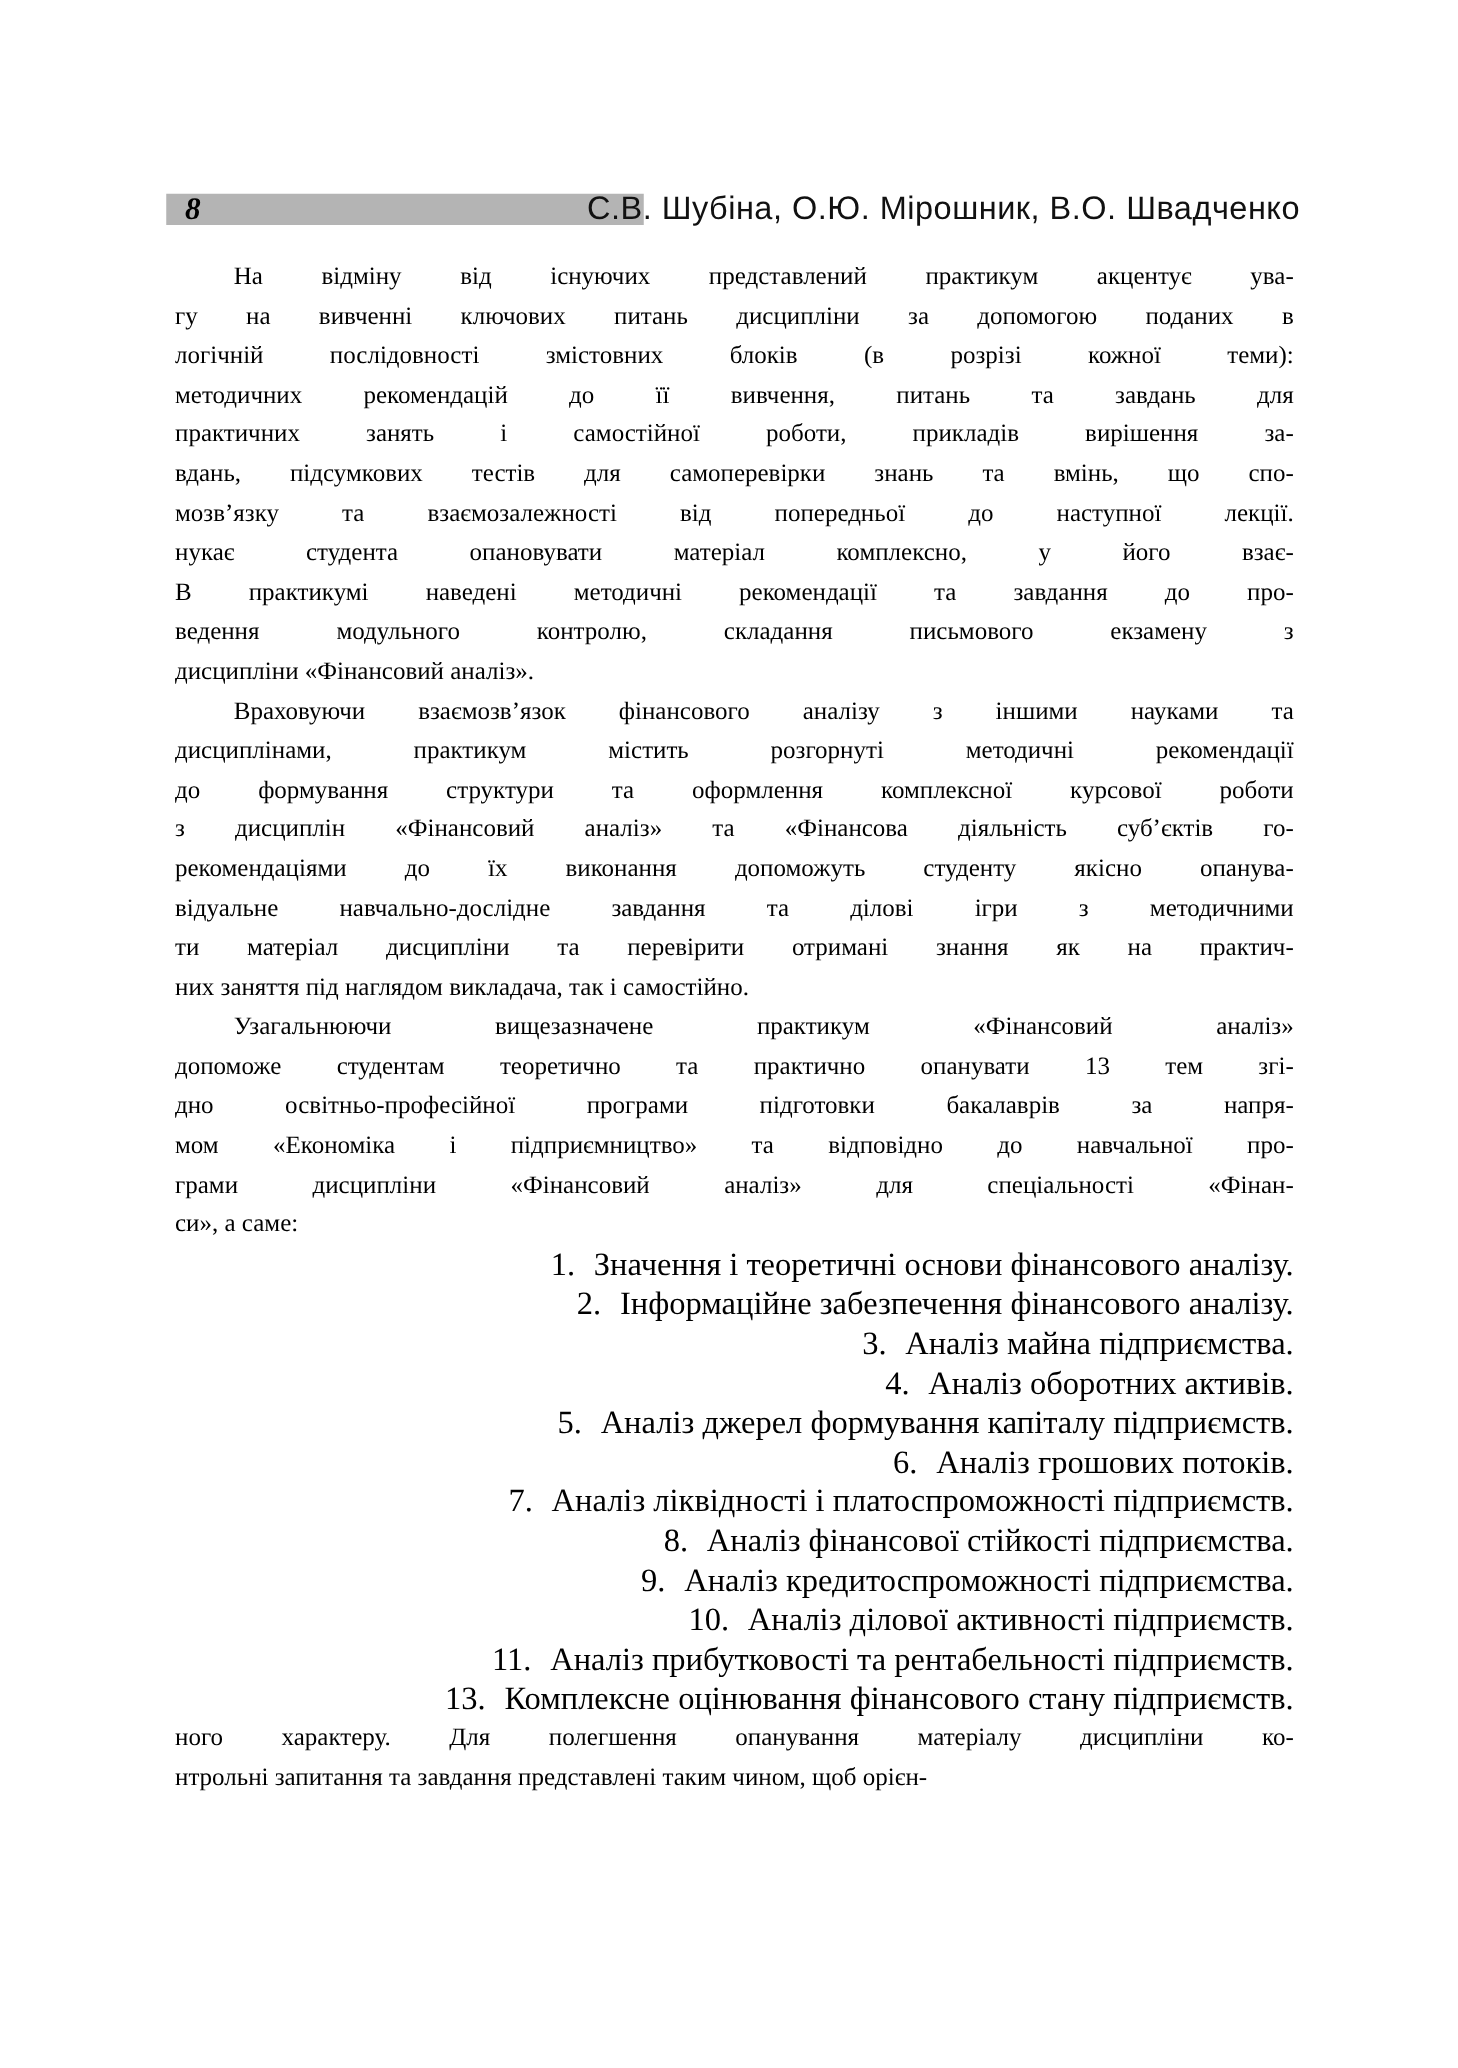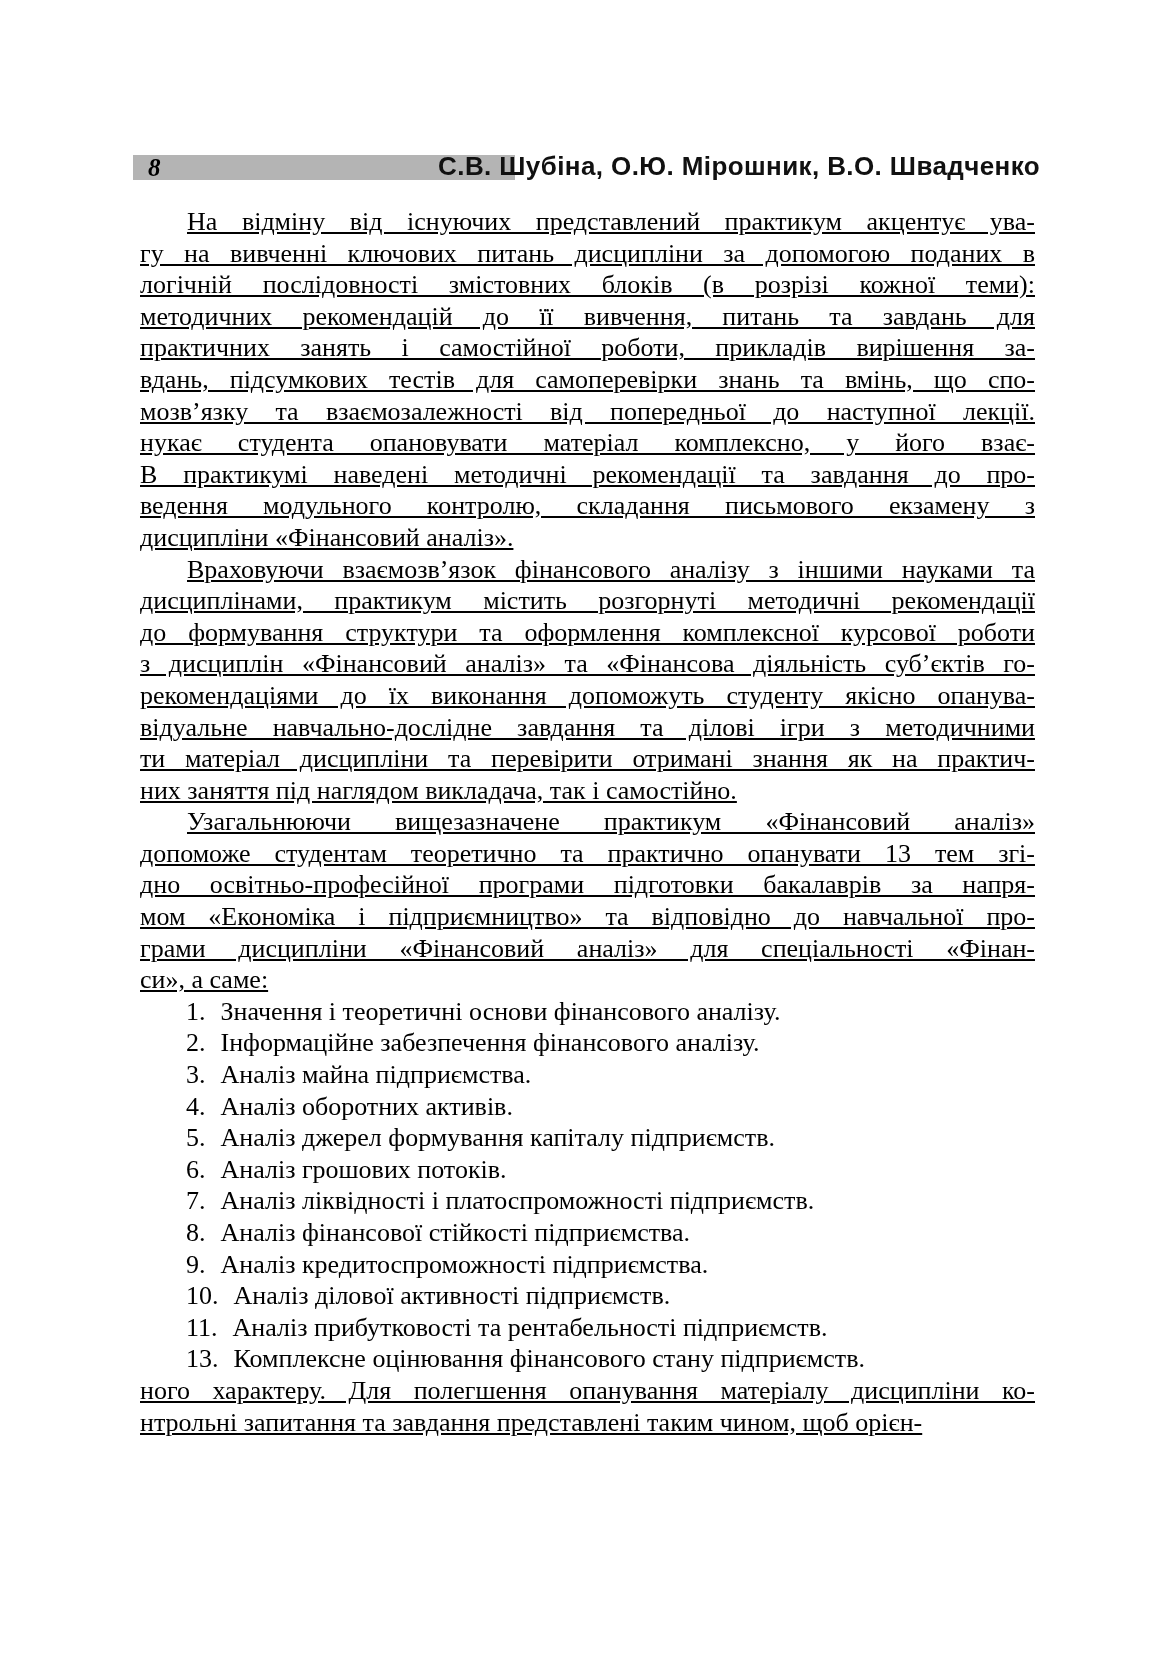--- a/index.html
+++ b/index.html
@@ -37,57 +37,57 @@
     font-style: italic;
     font-size: 25px;
     line-height: 1;
     padding-left: 15px;
   }
   .authors {
     position: absolute;
     right: 0;
     top: -2px;
     font-family: "Liberation Sans", sans-serif;
-    font-weight: 700;
+    font-weight: 400;
     font-size: 26px;
     letter-spacing: 0.4px;
     white-space: nowrap;
     color: #111111;
   }
   .page-body {
     position: absolute;
     left: 140px;
     top: 206px;
     width: 895px;
   }
   .line {
-    font-size: 26px;
+    font-size: 20px;
     line-height: 31.6px;
     text-align: justify;
     text-align-last: justify;
     hyphens: none;
     white-space: normal;
-    text-decoration: underline;
   }
   .line.last {
     text-align-last: left;
   }
   .line.indent {
     padding-left: 47px;
   }
   .topic-list {
     margin: 0;
     padding: 0;
     list-style: none;
   }
   .list-item {
     font-size: 26px;
     line-height: 31.6px;
     padding-left: 46px;
     white-space: nowrap;
+    text-align: right;
   }
   .li-num {
     display: inline-block;
     margin-right: 15px;
   }
 </style>
 </head>
 <body>
 
 <div class="page">

